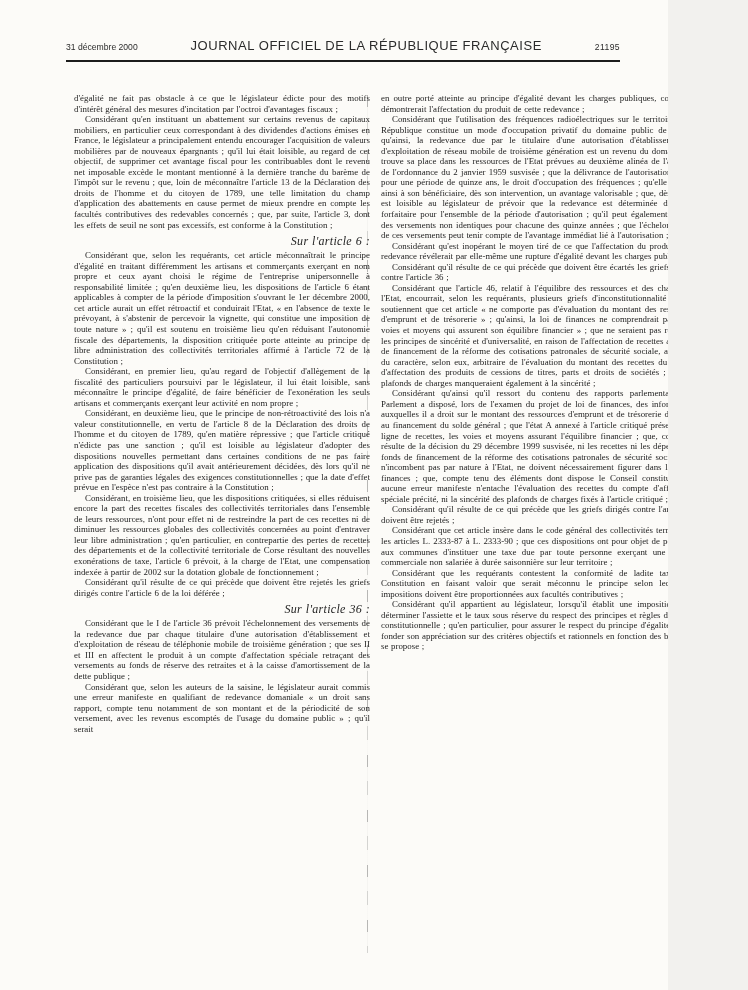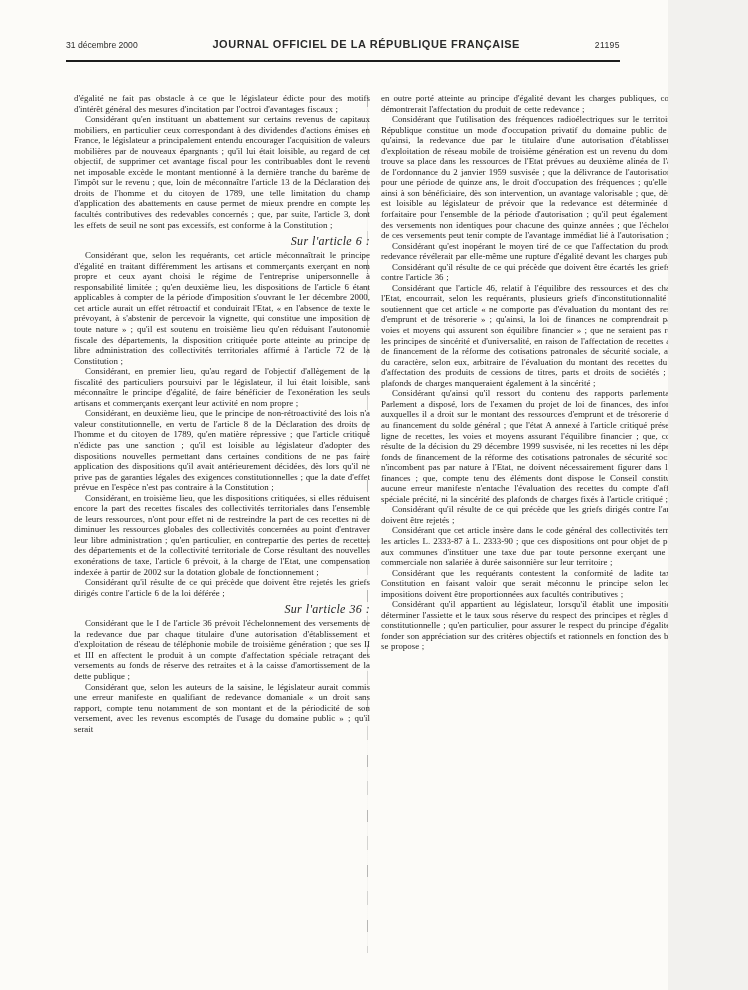--- a/index.html
+++ b/index.html
@@ -25,22 +25,21 @@
     right: 48px;
     display: flex;
     align-items: baseline;
     justify-content: space-between;
     font-family: "Liberation Sans", "DejaVu Sans", sans-serif;
     font-size: 8.6px;
     color: #2b2b2b;
   }
   .header .title {
     letter-spacing: 0.55px;
-    font-size: 11px;
-    font-weight: bold;
+    font-size: 13px;
   }
   .header .pagenum {
     letter-spacing: 0.4px;
   }
   .header-rule {
     position: absolute;
     top: 60px;
     left: 66px;
     right: 48px;
     height: 2px;

